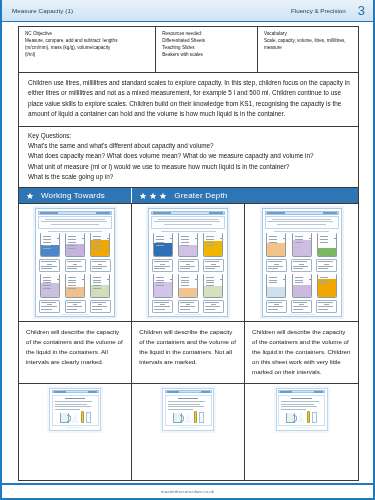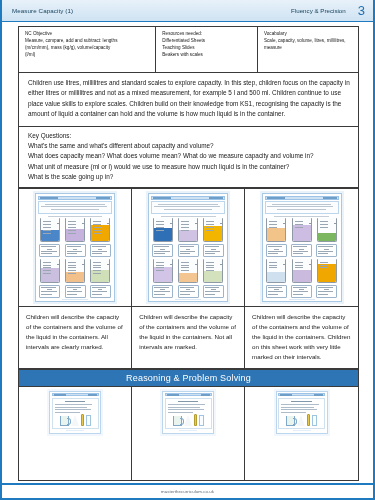--- a/index.html
+++ b/index.html
@@ -239,20 +239,42 @@
 
     <div class="kq">
       <span class="kq-line">Key Questions:</span>
       <span class="kq-line">What's the same and what's different about capacity and volume?</span>
       <span class="kq-line">What does capacity mean? What does volume mean? What do we measure capacity and volume in?</span>
       <span class="kq-line">What unit of measure (ml or l) would we use to measure how much liquid is in the container?</span>
       <span class="kq-line">What is the scale going up in?</span>
     </div>
 
     <div class="star-row">
+      <div class="star-cell s1">
+        <span class="stars">
+          <svg class="star" viewBox="0 0 24 24">
+              <polygon points="12,2 15,9 22,9.5 16.5,14 18.5,21 12,17 5.5,21 7.5,14 2,9.5 9,9"></polygon>
+            </svg>
+        </span>
+        <span class="star-label">Working Towards</span>
+      </div>
+      <div class="star-cell s3">
+        <span class="stars">
+          <svg class="star" viewBox="0 0 24 24">
+              <polygon points="12,2 15,9 22,9.5 16.5,14 18.5,21 12,17 5.5,21 7.5,14 2,9.5 9,9"></polygon>
+            </svg>
+          <svg class="star" viewBox="0 0 24 24">
+              <polygon points="12,2 15,9 22,9.5 16.5,14 18.5,21 12,17 5.5,21 7.5,14 2,9.5 9,9"></polygon>
+            </svg>
+          <svg class="star" viewBox="0 0 24 24">
+              <polygon points="12,2 15,9 22,9.5 16.5,14 18.5,21 12,17 5.5,21 7.5,14 2,9.5 9,9"></polygon>
+            </svg>
+        </span>
+        <span class="star-label">Greater Depth</span>
+      </div>
     </div>
 
     <div class="thumb-row">
 
       <div class="thumb-cell t1">
         <div class="ws">
           <div class="ws-head">
               <span class="a"></span>
               <span class="b"></span>
             </div>
@@ -610,21 +632,20 @@
         </div>
       </div>
     </div>
 
     <div class="desc-row">
       <div class="desc-cell d1">Children will describe the capacity of the containers and the volume of the liquid in the containers. All intervals are clearly marked.</div>
       <div class="desc-cell d2">Children will describe the capacity of the containers and the volume of the liquid in the containers. Not all intervals are marked.</div>
       <div class="desc-cell d3">Children will describe the capacity of the containers and the volume of the liquid in the containers. Children on this sheet work with very little marked on their intervals.</div>
     </div>
 
-    <div class="reason-banner">Reasoning &amp; Problem Solving</div>
 
     <div class="reason-row">
       <div class="reason-cell r1">
         <div class="rs">
           <div class="rs-head">
               <span class="a"></span>
               <span class="b"></span>
             </div>
           <div class="rs-body">
             <i class="t"></i>

